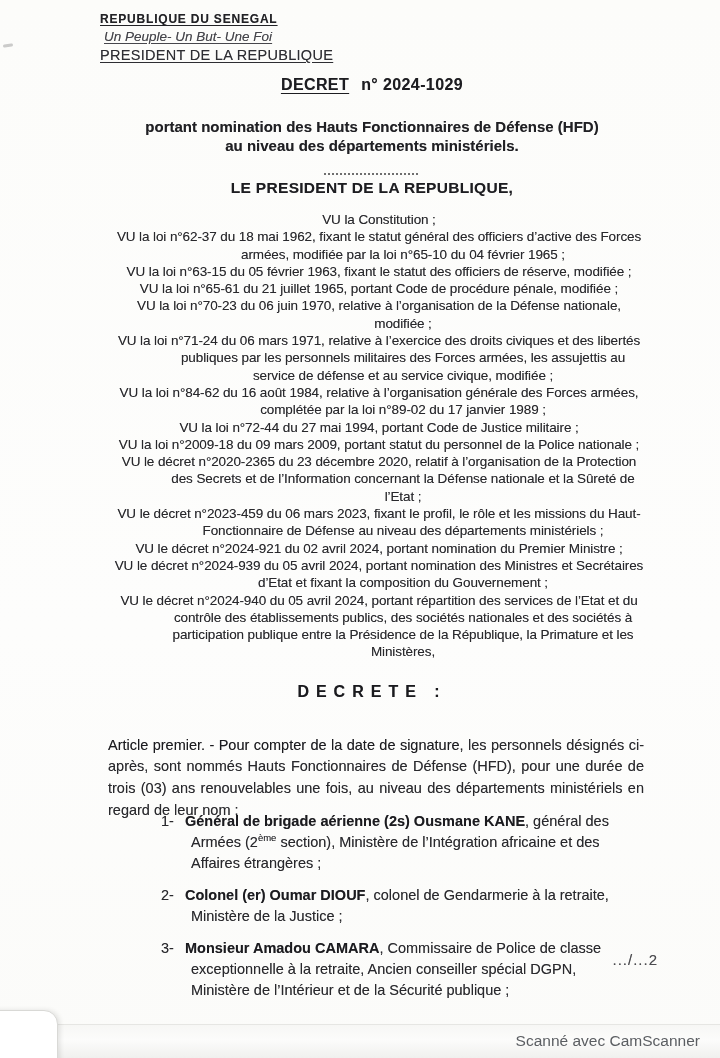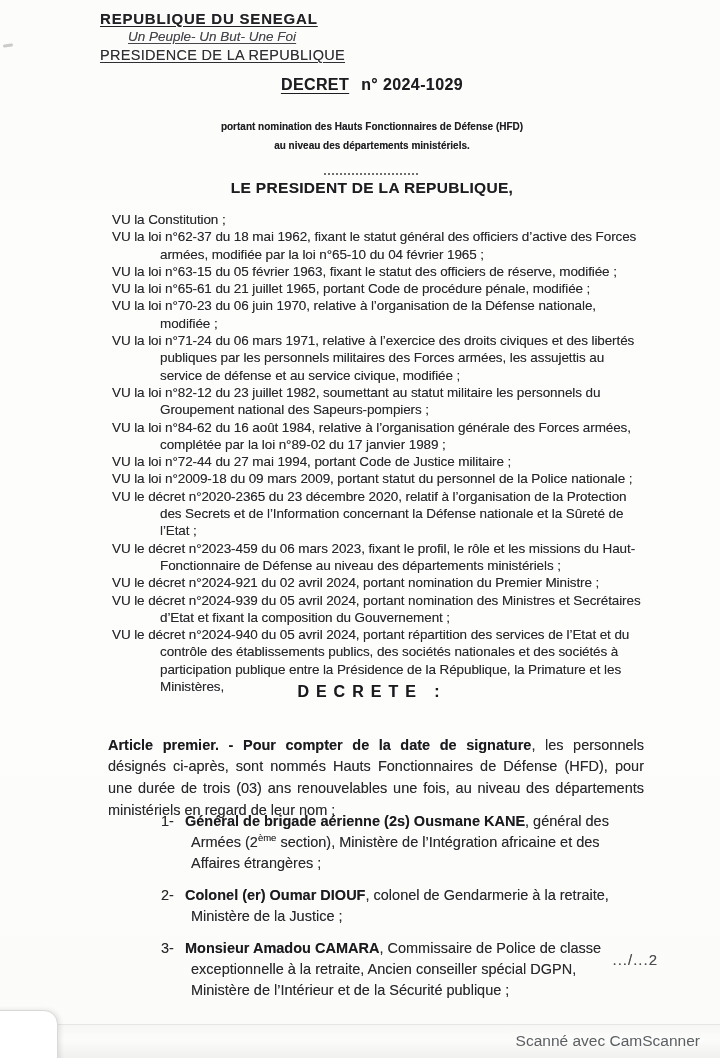--- a/index.html
+++ b/index.html
@@ -13,64 +13,64 @@
   }
   .page {
     position:absolute; inset:0;
     background:linear-gradient(180deg,#fcfcfa 0%, #fdfdfc 60%, #fbfbf9 100%);
     text-shadow:0 0 0.5px rgba(40,40,44,0.45);
   }
 
   
   .letterhead { position:absolute; top:10px; left:100px; line-height:18px; }
   .lh-country {
-    font-weight:bold; font-size:15px; letter-spacing:.8px;
+    font-weight:bold; font-size:12px; letter-spacing:.8px;
     text-decoration:underline; text-underline-offset:2px; color:#222226;
   }
   .lh-motto {
     font-style:italic; font-size:13.5px; color:#46464c;
     text-decoration:underline; text-underline-offset:2px;
-    margin-left:28px; display:inline-block;
+    margin-left:4px; display:inline-block;
   }
   .lh-institution {
     font-size:14.5px; letter-spacing:.3px; color:#2e2e33;
     text-decoration:underline; text-underline-offset:2px;
   }
   .lh-line { display:block; }
 
   
   .center-col { position:absolute; left:90px; right:66px; text-align:center; }
   .decree-title { top:76px; font-size:16px; font-weight:bold; color:#1d1d21; letter-spacing:.4px; }
   .decree-title .label { text-decoration:underline; text-underline-offset:3px;text-align:right; }
   .decree-title .number { margin-left:12px; }
-  .subtitle { top:117px; font-size:10px; font-weight:bold; line-height:19px; color:#202024; }
+  .subtitle { top:117px; font-size:15px; font-weight:bold; line-height:19px; color:#202024; }
   .dotted-sep-wrap { top:161px; }
   .dotted-sep {
     display:inline-block; width:96px; height:2px;
     background:repeating-linear-gradient(90deg,#6f6f6f 0 2px, transparent 2px 4px);
   }
   .salutation { top:179px; font-size:15.5px; font-weight:bold; letter-spacing:.3px; color:#1d1d21; }
 
   
   .vu-list {
     position:absolute; top:211px; left:112px; right:74px;
     margin:0; padding:0; list-style:none;
-    font-size:13.5px; line-height:17.3px; letter-spacing:-0.1px; color:#29292d;
+    font-size:13.5px; line-height:17.3px; letter-spacing:-0.1px; color:#29292d;text-align:center;
   }
   .vu-list li { padding-left:48px; text-indent:-48px; }
 
   
   .enactment { top:683px; font-size:16px; font-weight:bold; letter-spacing:7px; color:#1a1a1e; }
 
   
   .article {
     position:absolute; top:720px; left:108px; right:76px;
     font-size:14.5px; line-height:21.8px; text-align:justify; color:#29292d;
   }
-  .article .lead { font-weight:bold; color:#1b1b1f;margin-top:42px; }
+  .article .lead { font-weight:normal; color:#1b1b1f;margin-top:42px; }
 
   
   .nominations {
     position:absolute; top:795px; left:145px; right:66px;
     margin:16px; padding:0; list-style:none;
     font-size:14.5px; line-height:21px; color:#29292d;
   }
   .nominations li { padding-left:30px; text-indent:-30px; margin-bottom:11px; }
   .nominations .num { display:inline-block; width:24px; text-indent:0; }
   .nominations .name { font-weight:bold; color:#1b1b1f; }
@@ -107,21 +107,21 @@
 </head>
 <body>
 
 <div class="page">
 
   <span class="edge-mark"></span>
 
   <div class="letterhead">
     <span class="lh-line lh-country">REPUBLIQUE  DU SENEGAL</span>
     <span class="lh-line lh-motto">Un Peuple- Un But- Une Foi</span>
-    <span class="lh-line lh-institution">PRESIDENCE DE LA REPUBLIQUE</span>
+    <span class="lh-line lh-institution">PRESIDENT DE LA REPUBLIQUE</span>
   </div>
 
   <div class="center-col decree-title">
     <span class="label">DECRET</span><span class="number">n°  2024-1029</span>
   </div>
 
   <div class="center-col subtitle">
     <span class="lh-line">portant nomination des Hauts Fonctionnaires de Défense (HFD)</span>
     <span class="lh-line">au niveau des départements ministériels.</span>
   </div>
@@ -132,21 +132,20 @@
 
   <div class="center-col salutation">LE PRESIDENT DE LA REPUBLIQUE,</div>
 
   <ul class="vu-list">
     <li>VU la Constitution ;</li>
     <li>VU la loi n°62-37 du 18 mai 1962, fixant le statut général des officiers d’active des Forces armées, modifiée par la loi n°65-10 du 04 février 1965 ;</li>
     <li>VU la loi n°63-15 du 05 février 1963, fixant le statut des officiers de réserve, modifiée ;</li>
     <li>VU la loi n°65-61 du 21 juillet 1965, portant Code de procédure pénale, modifiée ;</li>
     <li>VU la loi n°70-23 du 06 juin 1970, relative à l’organisation de la Défense nationale, modifiée ;</li>
     <li>VU la loi n°71-24 du 06 mars 1971, relative à l’exercice des droits civiques et des libertés publiques par les personnels militaires des Forces armées, les assujettis au service de défense et au service civique, modifiée ;</li>
-    <li>VU la loi n°82-12 du 23 juillet 1982, soumettant au statut militaire les personnels du Groupement national des Sapeurs-pompiers ;</li>
     <li>VU la loi n°84-62 du 16 août 1984, relative à l’organisation générale des Forces armées, complétée par la loi n°89-02 du 17 janvier 1989 ;</li>
     <li>VU la loi n°72-44 du 27 mai 1994, portant Code de Justice militaire ;</li>
     <li>VU la loi n°2009-18 du 09 mars 2009, portant statut du personnel de la Police nationale ;</li>
     <li>VU le décret n°2020-2365 du 23 décembre 2020, relatif à l’organisation de la Protection des Secrets et de l’Information concernant la Défense nationale et la Sûreté de l’Etat ;</li>
     <li>VU le décret n°2023-459 du 06 mars 2023, fixant le profil, le rôle et les missions du Haut-Fonctionnaire de Défense au niveau des départements ministériels ;</li>
     <li>VU le décret n°2024-921 du 02 avril 2024, portant nomination du Premier Ministre ;</li>
     <li>VU le décret n°2024-939 du 05 avril 2024, portant nomination des Ministres et Secrétaires d’Etat et fixant la composition du Gouvernement ;</li>
     <li>VU le décret n°2024-940 du 05 avril 2024, portant répartition des services de l’Etat et du contrôle des établissements publics, des sociétés nationales et des sociétés à participation publique entre la Présidence de la République, la Primature et les Ministères,</li>
   </ul>
 

